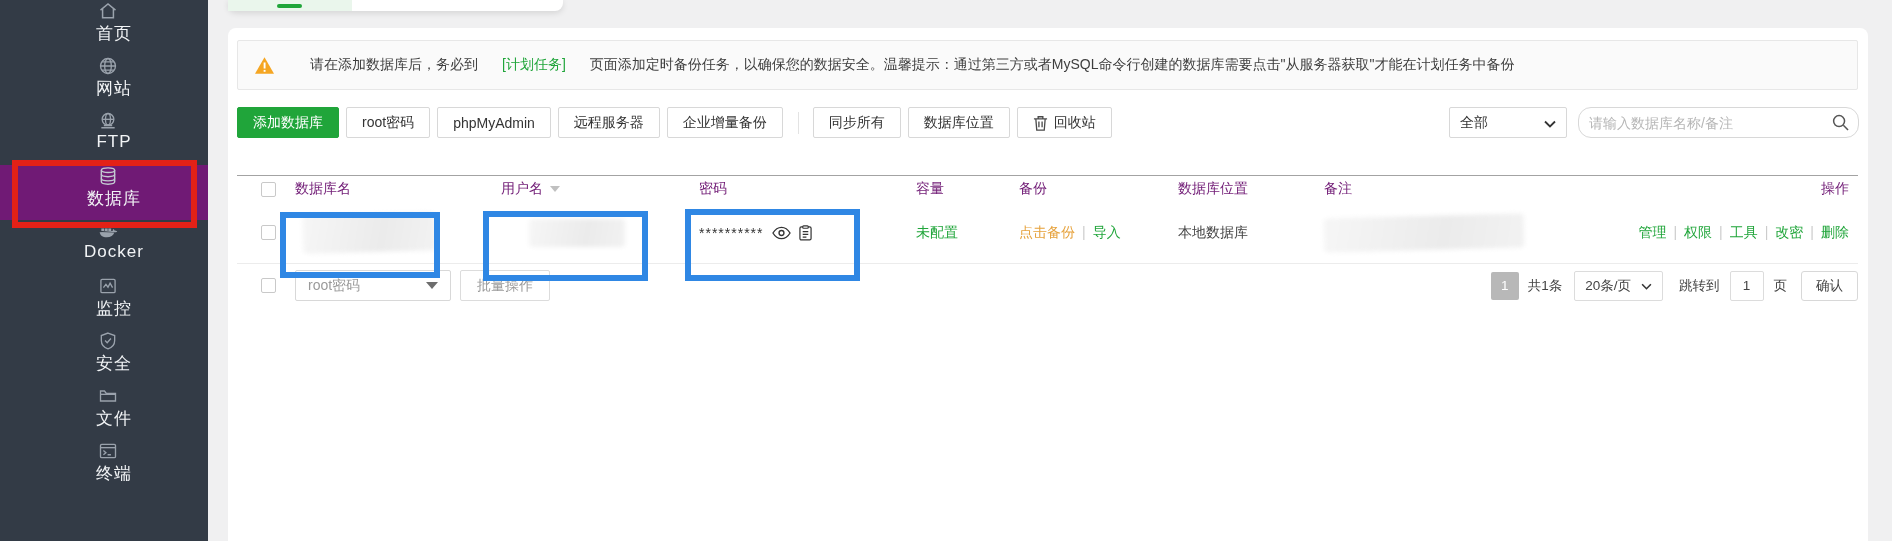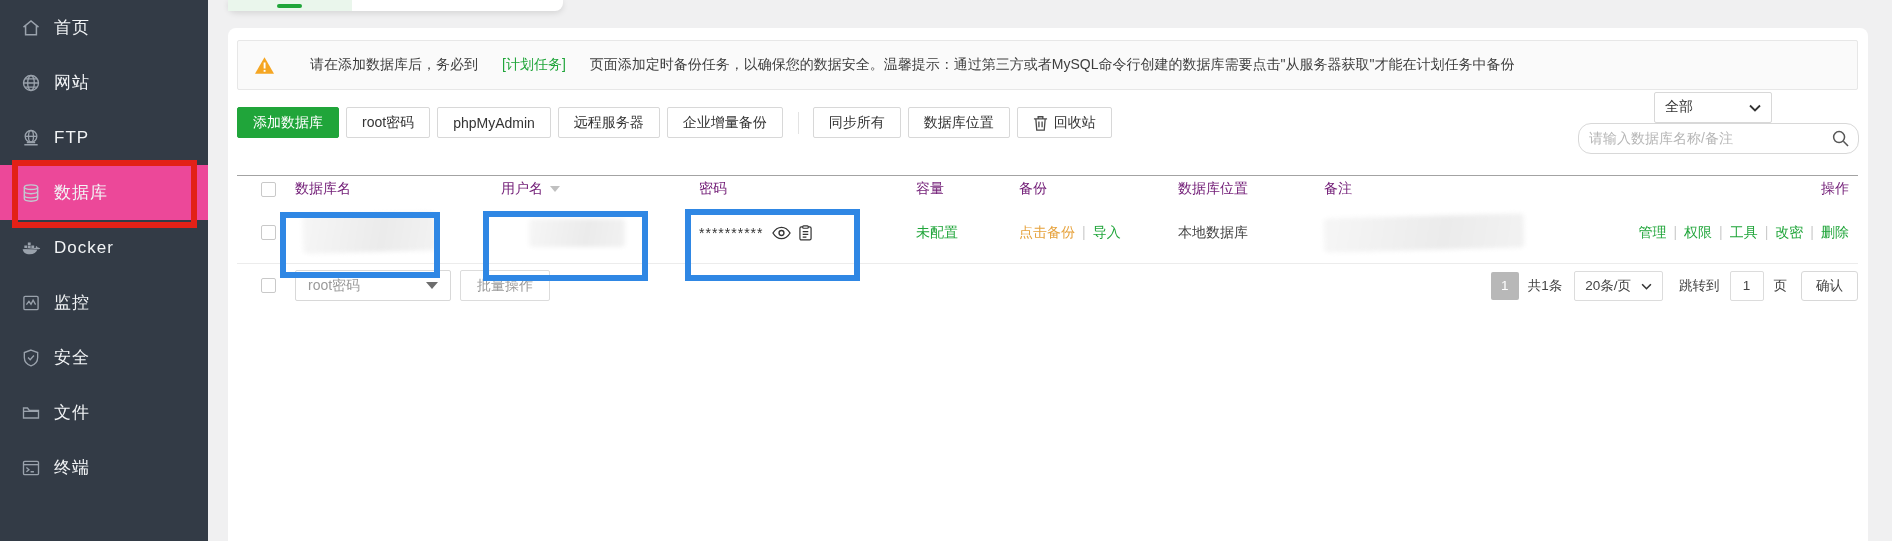--- a/index.html
+++ b/index.html
@@ -3,22 +3,22 @@
 <meta charset="utf-8">
 <style>
   * { margin:0; padding:0; box-sizing:border-box; }
   html,body { width:1892px; height:541px; overflow:hidden;
     font-family:"Liberation Sans","DejaVu Sans",sans-serif; background:#f0f0f1; }
 
   
   .sidebar { position:absolute; left:0; top:0; width:208px; height:541px;
     background:#333b46; z-index:2; }
   .side-item { height:55px; display:flex; align-items:center; padding-left:20px;
-    cursor:pointer; }
-  .side-item.active { background:#ec4899; }
+    cursor:pointer;flex-direction:column; }
+  .side-item.active { background:#701a75; }
   .side-icon { width:22px; height:22px; display:flex; align-items:center;
     justify-content:center; margin-right:12px; flex:0 0 22px; }
   .side-label { color:#f2f4f6; font-size:17px; letter-spacing:1px; }
 
   
   .tabstrip { position:absolute; left:228px; top:0; width:335px; height:11px;
     background:#ffffff; border-radius:0 0 8px 8px;
     box-shadow:0 2px 6px rgba(0,0,0,0.12); z-index:1; }
   .tabstrip .active-tab { position:absolute; left:0; top:0; width:124px; height:11px;
     background:#eaf6ec; }
@@ -37,21 +37,21 @@
   .notice .lnk { color:#20a53a; cursor:pointer; }
 
   .toolbar { position:absolute; left:9px; top:79px; width:1622px; height:31px;
     display:flex; align-items:center; }
   .btn { height:31px; padding:0 15px; margin-right:7px; font-size:14px;
     background:#fff; border:1px solid #d8d8d8; border-radius:2px; color:#333;
     display:flex; align-items:center; cursor:pointer; white-space:nowrap; }
   .btn.green { background:#20a53a; border-color:#20a53a; color:#fff; }
   .btn .ticon { margin-right:6px; display:flex; }
   .tb-divider { width:1px; height:22px; background:#e3e3e3; margin:0 14px 0 8px; }
-  .tb-right { margin-left:auto; display:flex; align-items:center;flex-direction:column; }
+  .tb-right { margin-left:auto; display:flex; align-items:center; }
   .selectbox { width:118px; height:31px; border:1px solid #d8d8d8; border-radius:2px;
     display:flex; align-items:center; justify-content:space-between;
     padding:0 10px; font-size:14px; color:#333; margin-right:11px; cursor:pointer;
     background:#fff; }
   .searchwrap { position:relative; width:281px; height:31px; }
   .searchwrap input { width:100%; height:100%; border:1px solid #d8d8d8;
     border-radius:13px; padding:0 36px 0 10px; font-size:14px; color:#333;
     font-family:inherit; }
   .searchwrap input::placeholder { color:#b6b6b6; }
   .search-ic { position:absolute; right:10px; top:7px; cursor:pointer; }

